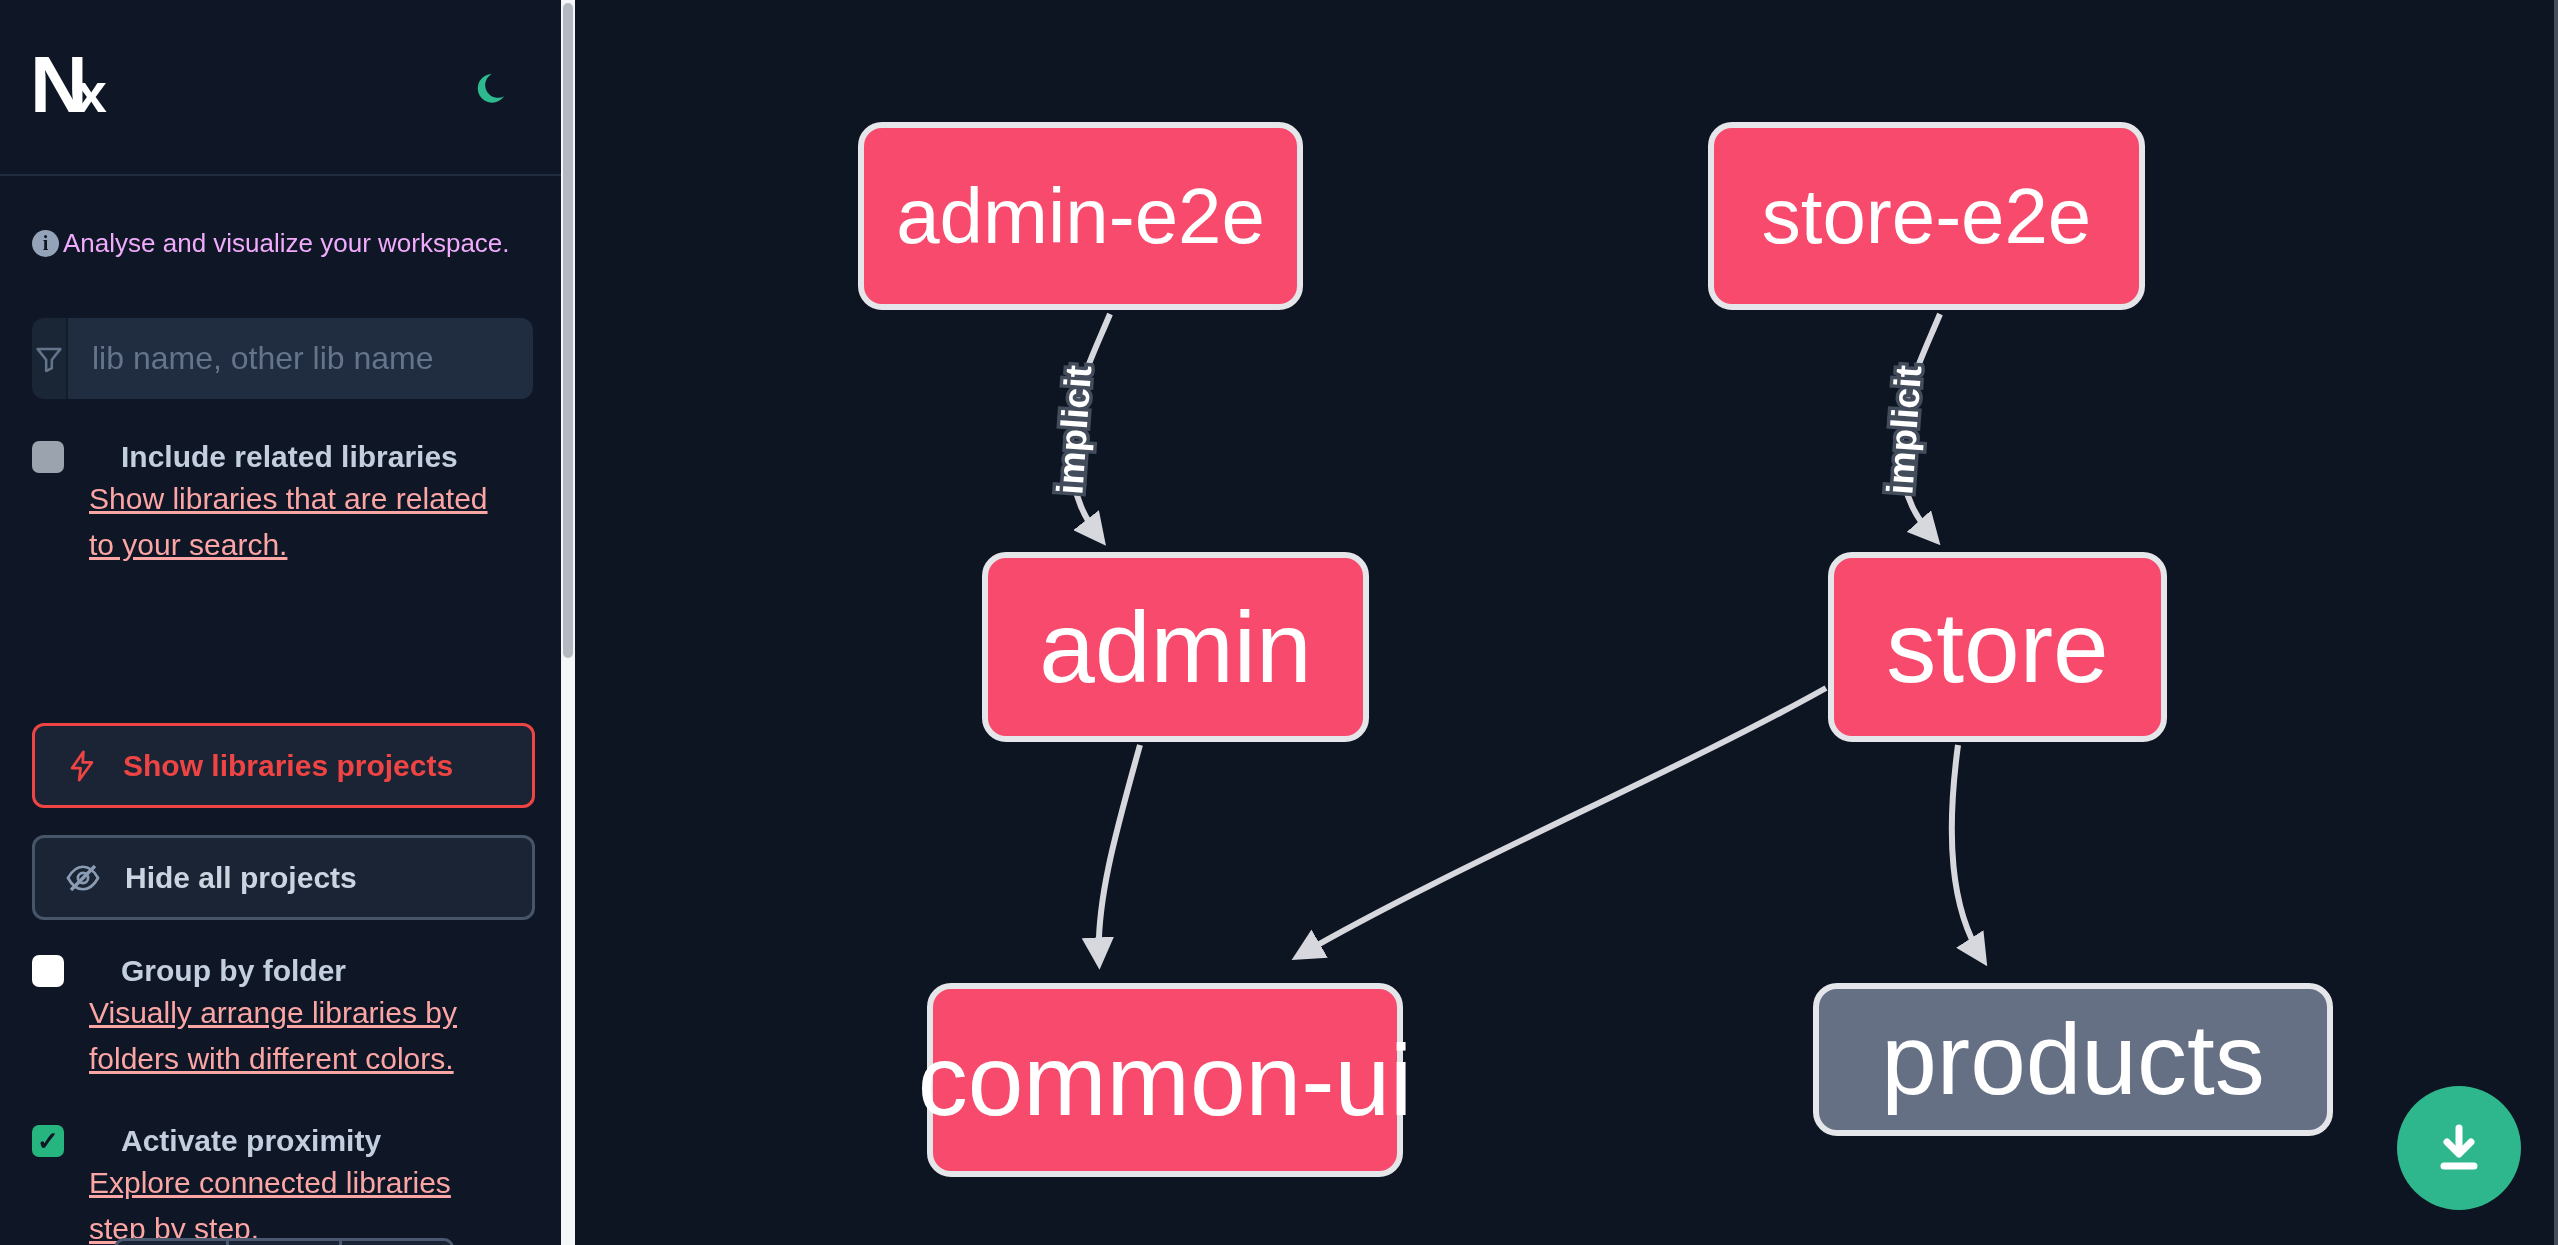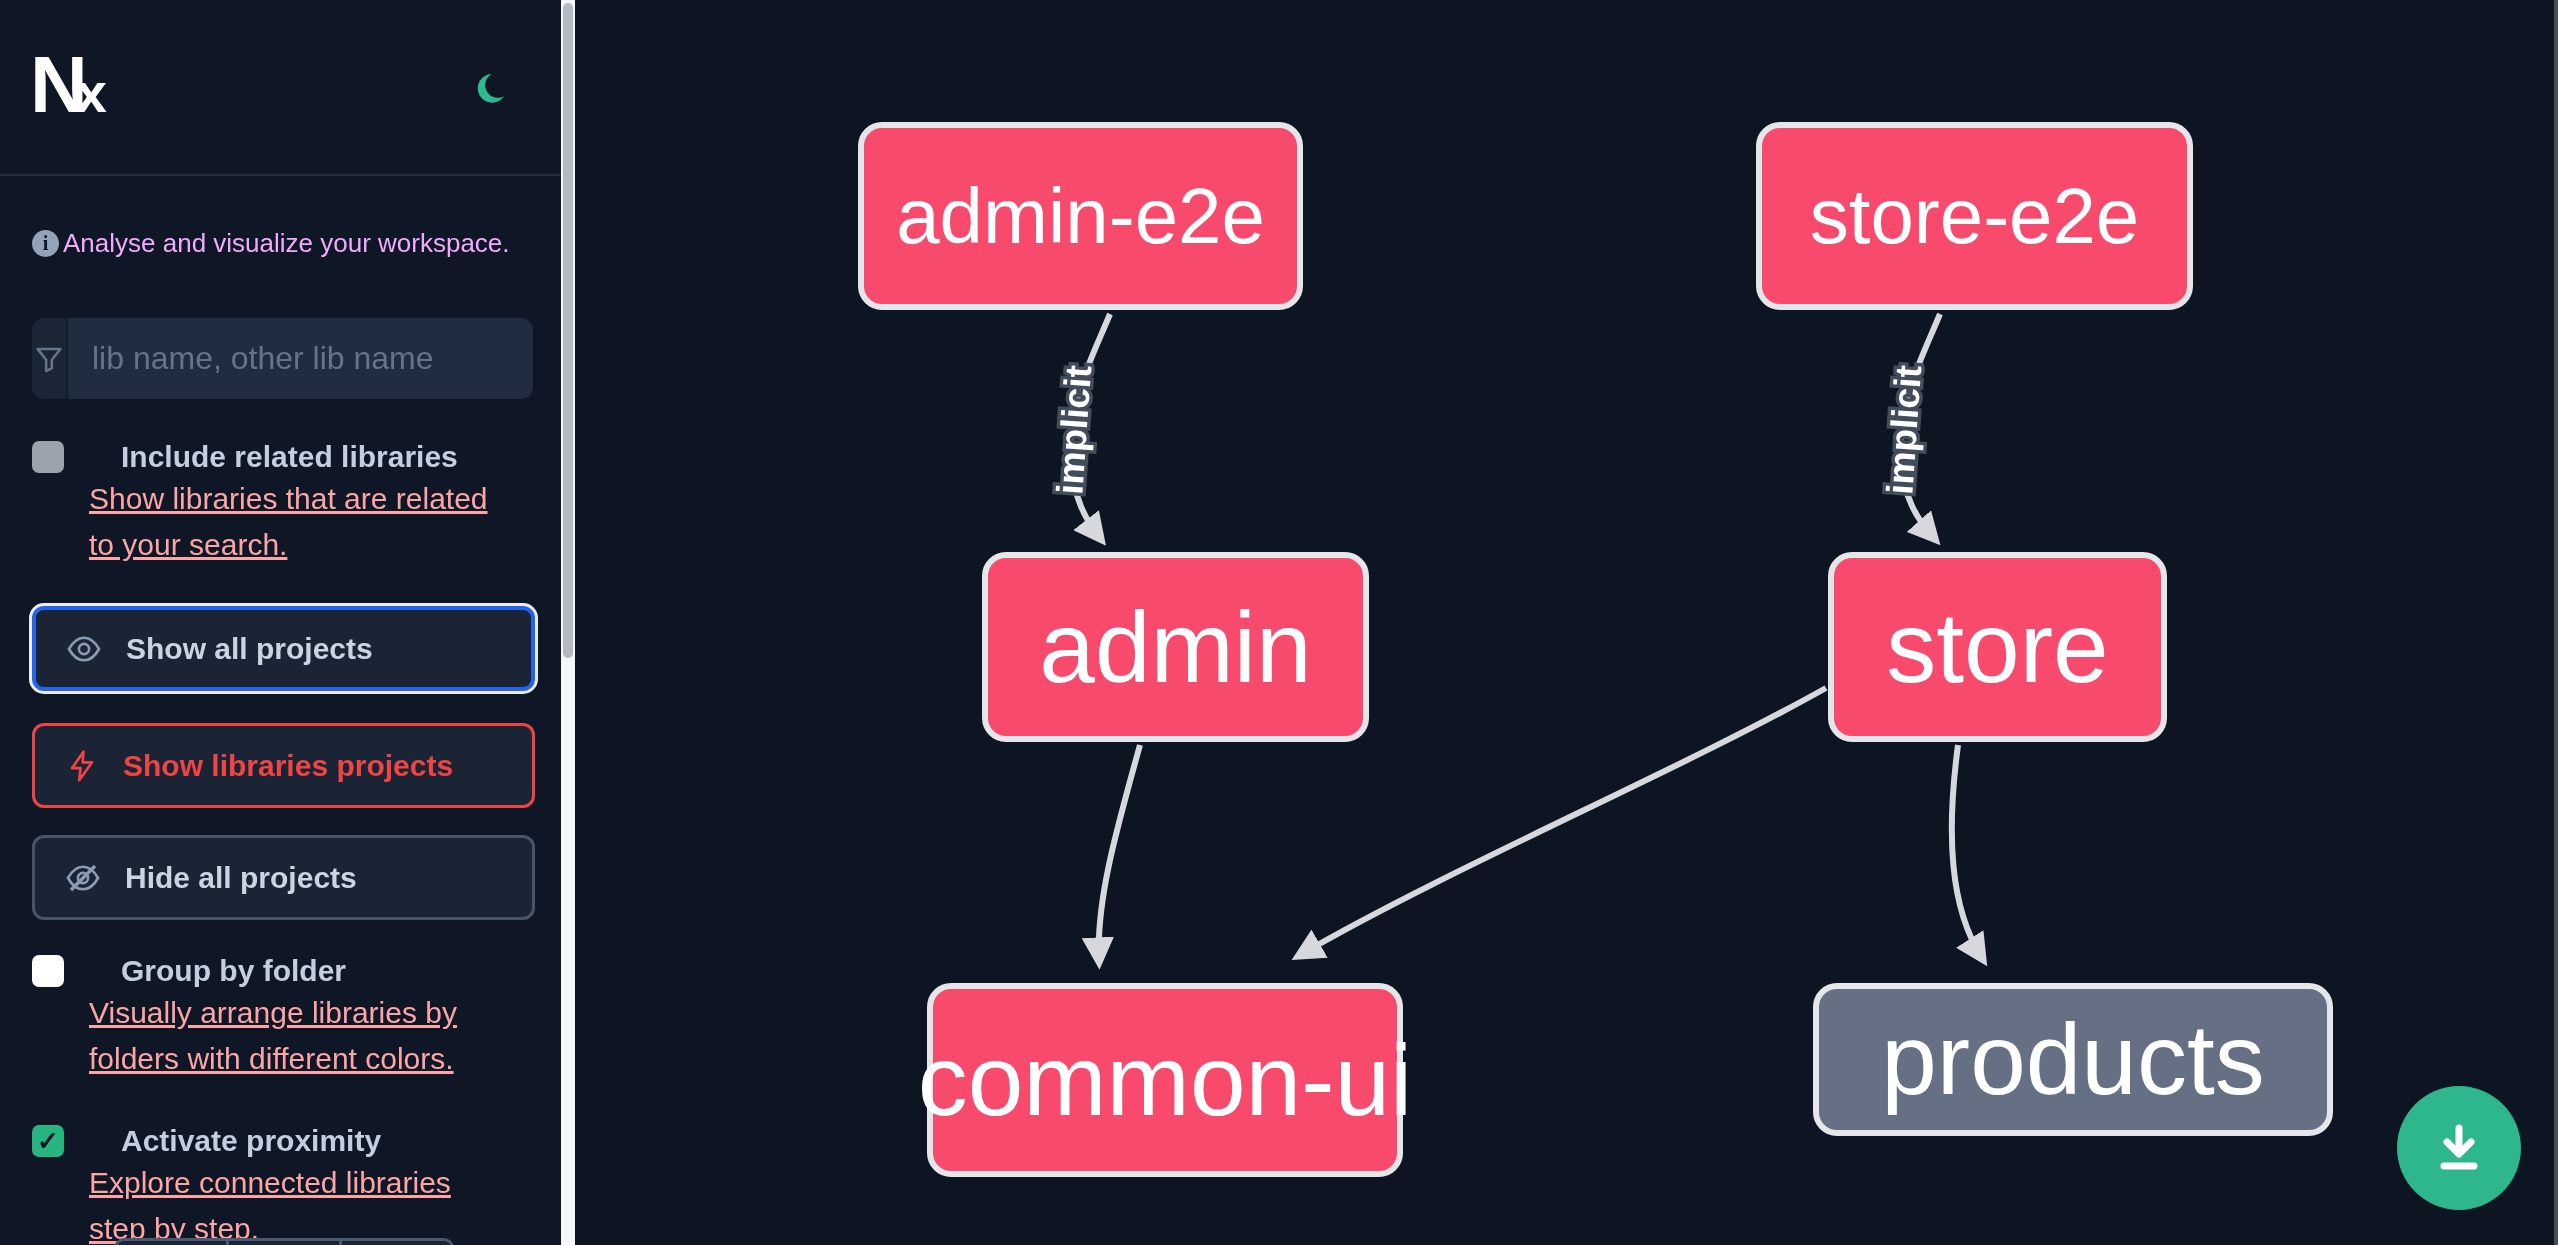--- a/index.html
+++ b/index.html
@@ -110,21 +110,21 @@
       <text x="1077" y="430" transform="rotate(-86 1077 430)" class="edge-label">implicit</text>
       <path d="M 1940 314 C 1920 362, 1898 402, 1901 457 C 1903 499, 1918 520, 1934 538" class="edge" marker-end="url(#arrowhead)"></path>
       <text x="1907" y="430" transform="rotate(-86 1907 430)" class="edge-label">implicit</text>
       <path d="M 1140 745 C 1117 828, 1096 900, 1099 960" class="edge" marker-end="url(#arrowhead)"></path>
       <path d="M 1826 688 C 1680 770, 1450 868, 1300 955" class="edge" marker-end="url(#arrowhead)"></path>
       <path d="M 1958 745 C 1946 835, 1950 908, 1982 958" class="edge" marker-end="url(#arrowhead)"></path>
     </svg>
 
   <div id="nodes">
       <div class="node" style="left: 858px; top: 122px; width: 445px; height: 188px; background: rgb(247, 74, 108); font-size: 78px;">admin-e2e</div>
-      <div class="node" style="left: 1708px; top: 122px; width: 437px; height: 188px; background: rgb(247, 74, 108); font-size: 78px; margin-left: 48px;">store-e2e</div>
+      <div class="node" style="left: 1708px; top: 122px; width: 437px; height: 188px; background: rgb(247, 74, 108); font-size: 78px;">store-e2e</div>
       <div class="node" style="left: 982px; top: 552px; width: 387px; height: 190px; background: rgb(247, 74, 108); font-size: 100px;">admin</div>
       <div class="node" style="left: 1828px; top: 552px; width: 339px; height: 190px; background: rgb(247, 74, 108); font-size: 100px;">store</div>
       <div class="node" style="left: 927px; top: 983px; width: 476px; height: 194px; background: rgb(247, 74, 108); font-size: 100px;">common-ui</div>
       <div class="node" style="left: 1813px; top: 983px; width: 520px; height: 153px; background: rgb(102, 112, 133); font-size: 100px;">products</div>
     </div>
 
   <button id="fab">
     <span>
       <svg width="62" height="62" viewBox="0 0 62 62" fill="none" stroke="#ffffff" stroke-width="7" stroke-linecap="round" stroke-linejoin="round">
         <path d="M31 12 V34"></path>
@@ -165,29 +165,20 @@
     </div>
 
     <div class="opt" style="top:440px">
       <div class="opt-row">
         <div class="cb cb-gray"></div>
         <div class="opt-label">Include related libraries</div>
       </div>
       <div class="opt-desc">Show libraries that are related to your search.</div>
     </div>
 
-    <button class="act" id="btn-show-all">
-      <span class="ic">
-        <svg width="36" height="36" viewBox="0 0 24 24" fill="none" stroke="#8a9cb4" stroke-width="1.8">
-          <path d="M2 12 C5 6.5, 9 4.5, 12 4.5 C15 4.5, 19 6.5, 22 12 C19 17.5, 15 19.5, 12 19.5 C9 19.5, 5 17.5, 2 12 Z"></path>
-          <circle cx="12" cy="12" r="3.4"></circle>
-        </svg>
-      </span>
-      <span class="lbl">Show all projects</span>
-    </button>
 
     <button class="act" id="btn-show-affected">
       <span class="ic">
         <svg width="34" height="34" viewBox="0 0 24 24" fill="none" stroke="#ef4444" stroke-width="1.9" stroke-linejoin="round">
           <path d="M13 2 L5 13.5 H11 L10 22 L19 9.5 H12.5 Z"></path>
         </svg>
       </span>
       <span class="lbl">Show libraries projects</span>
     </button>
 

